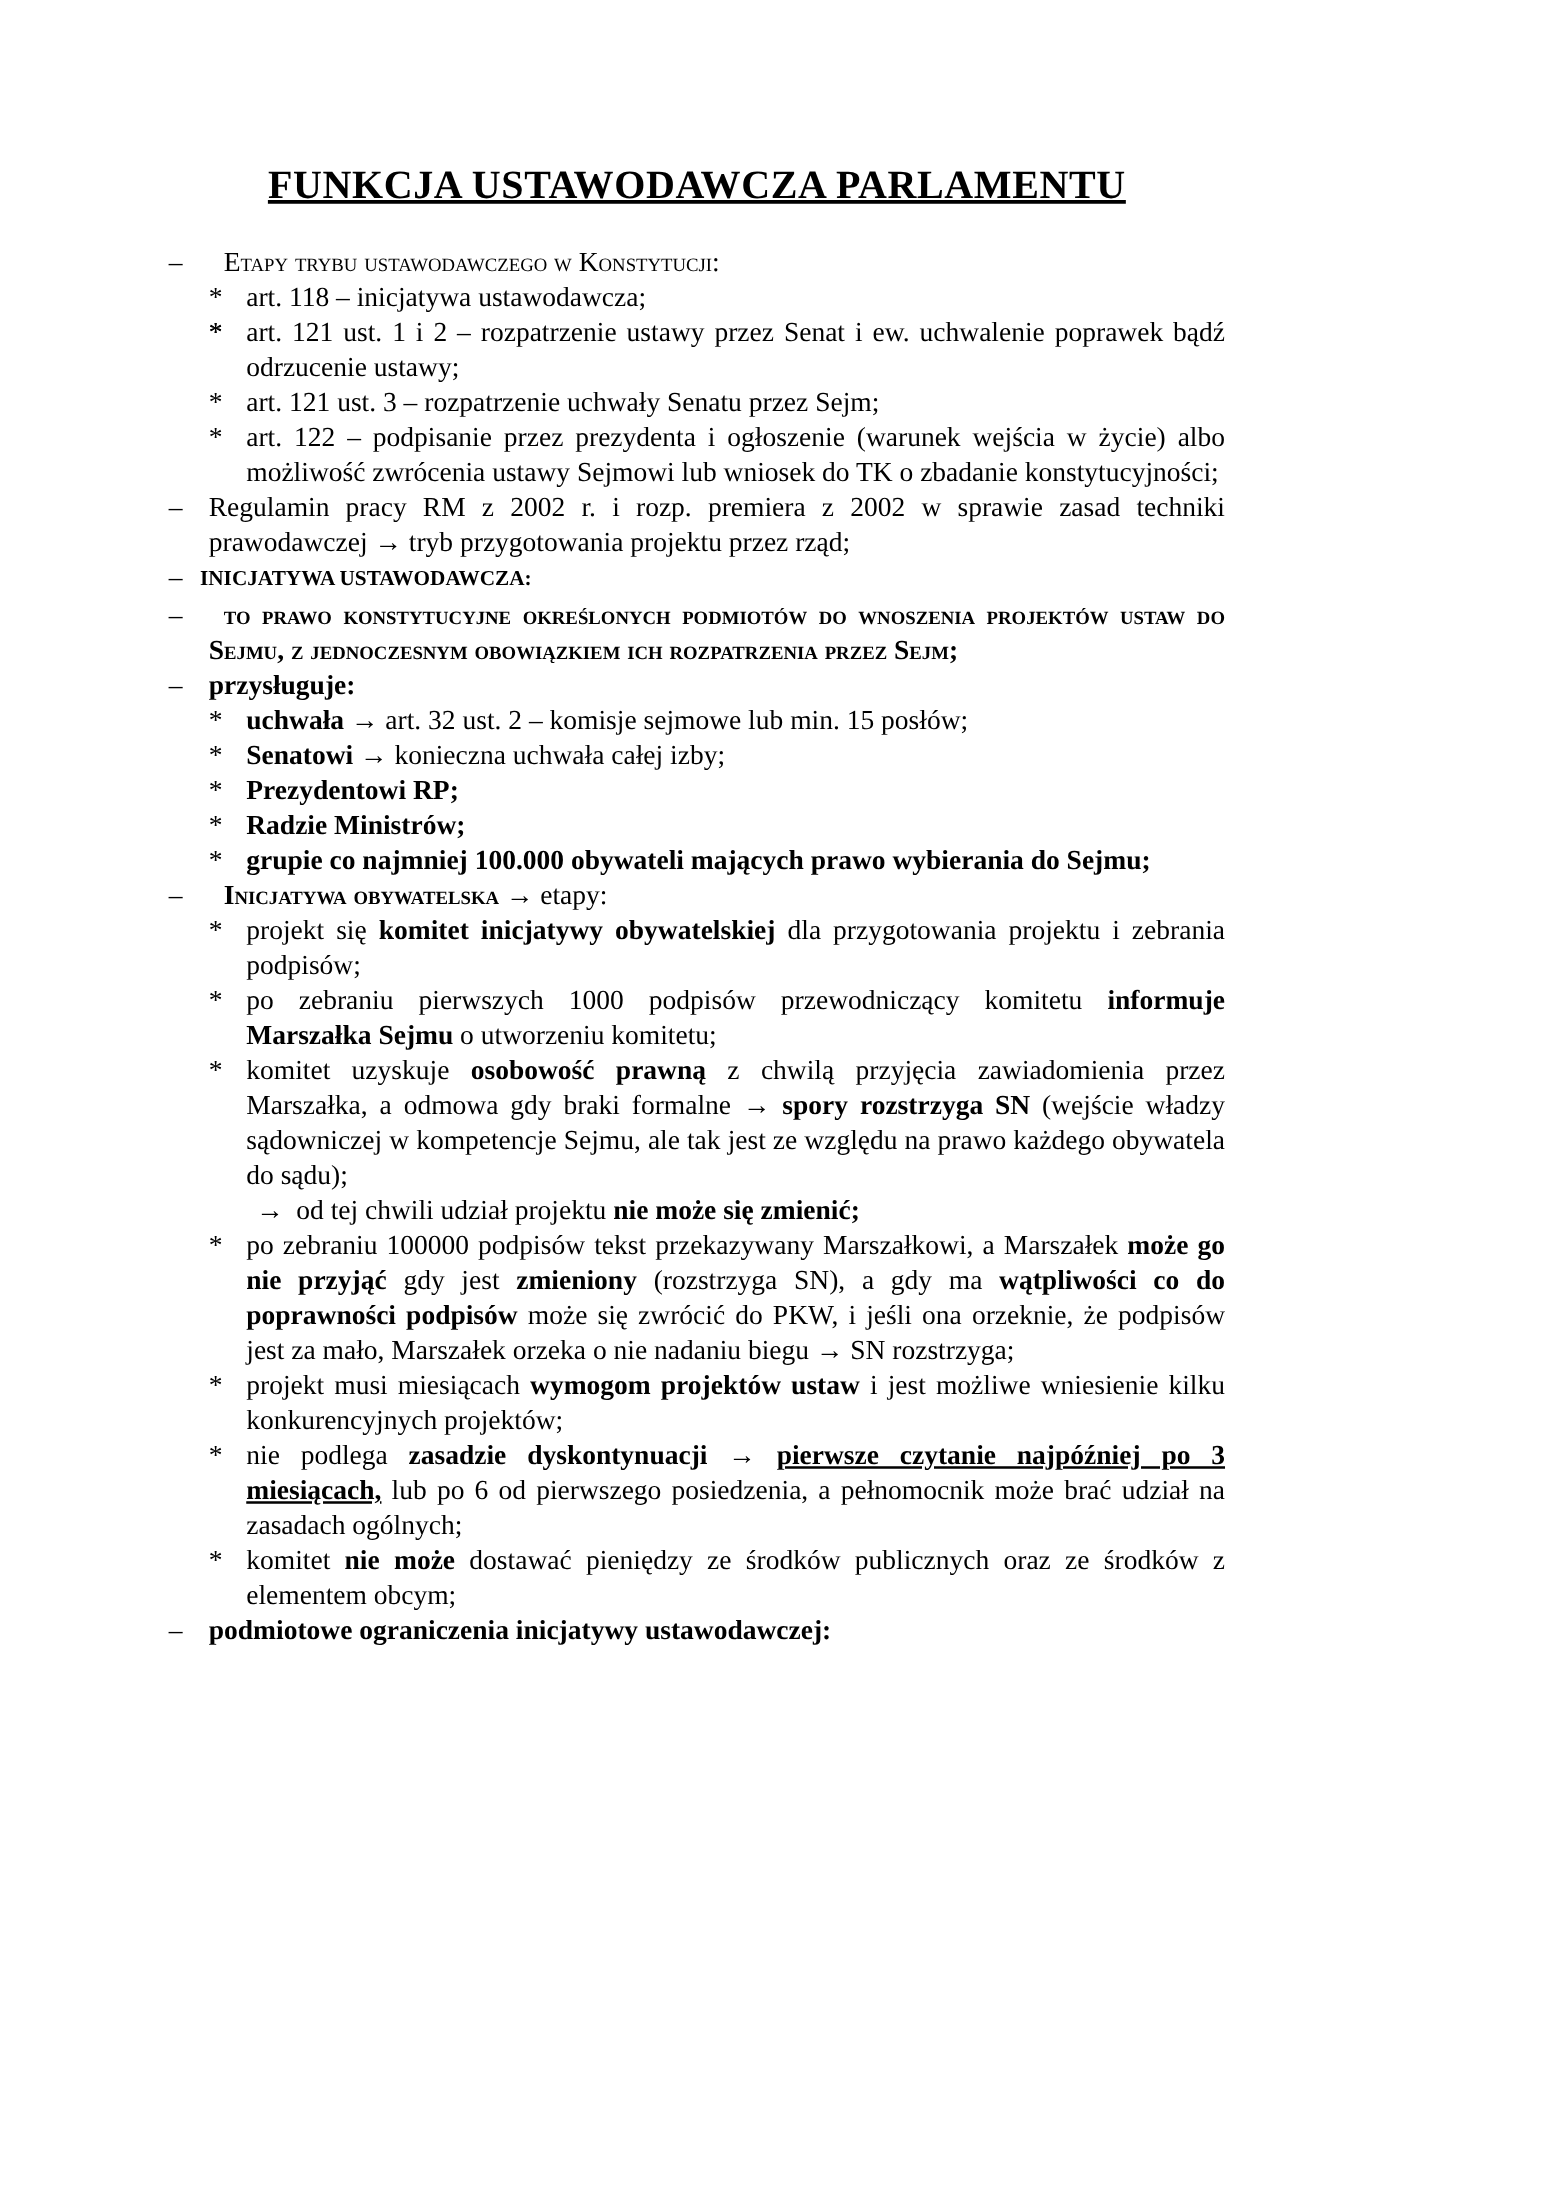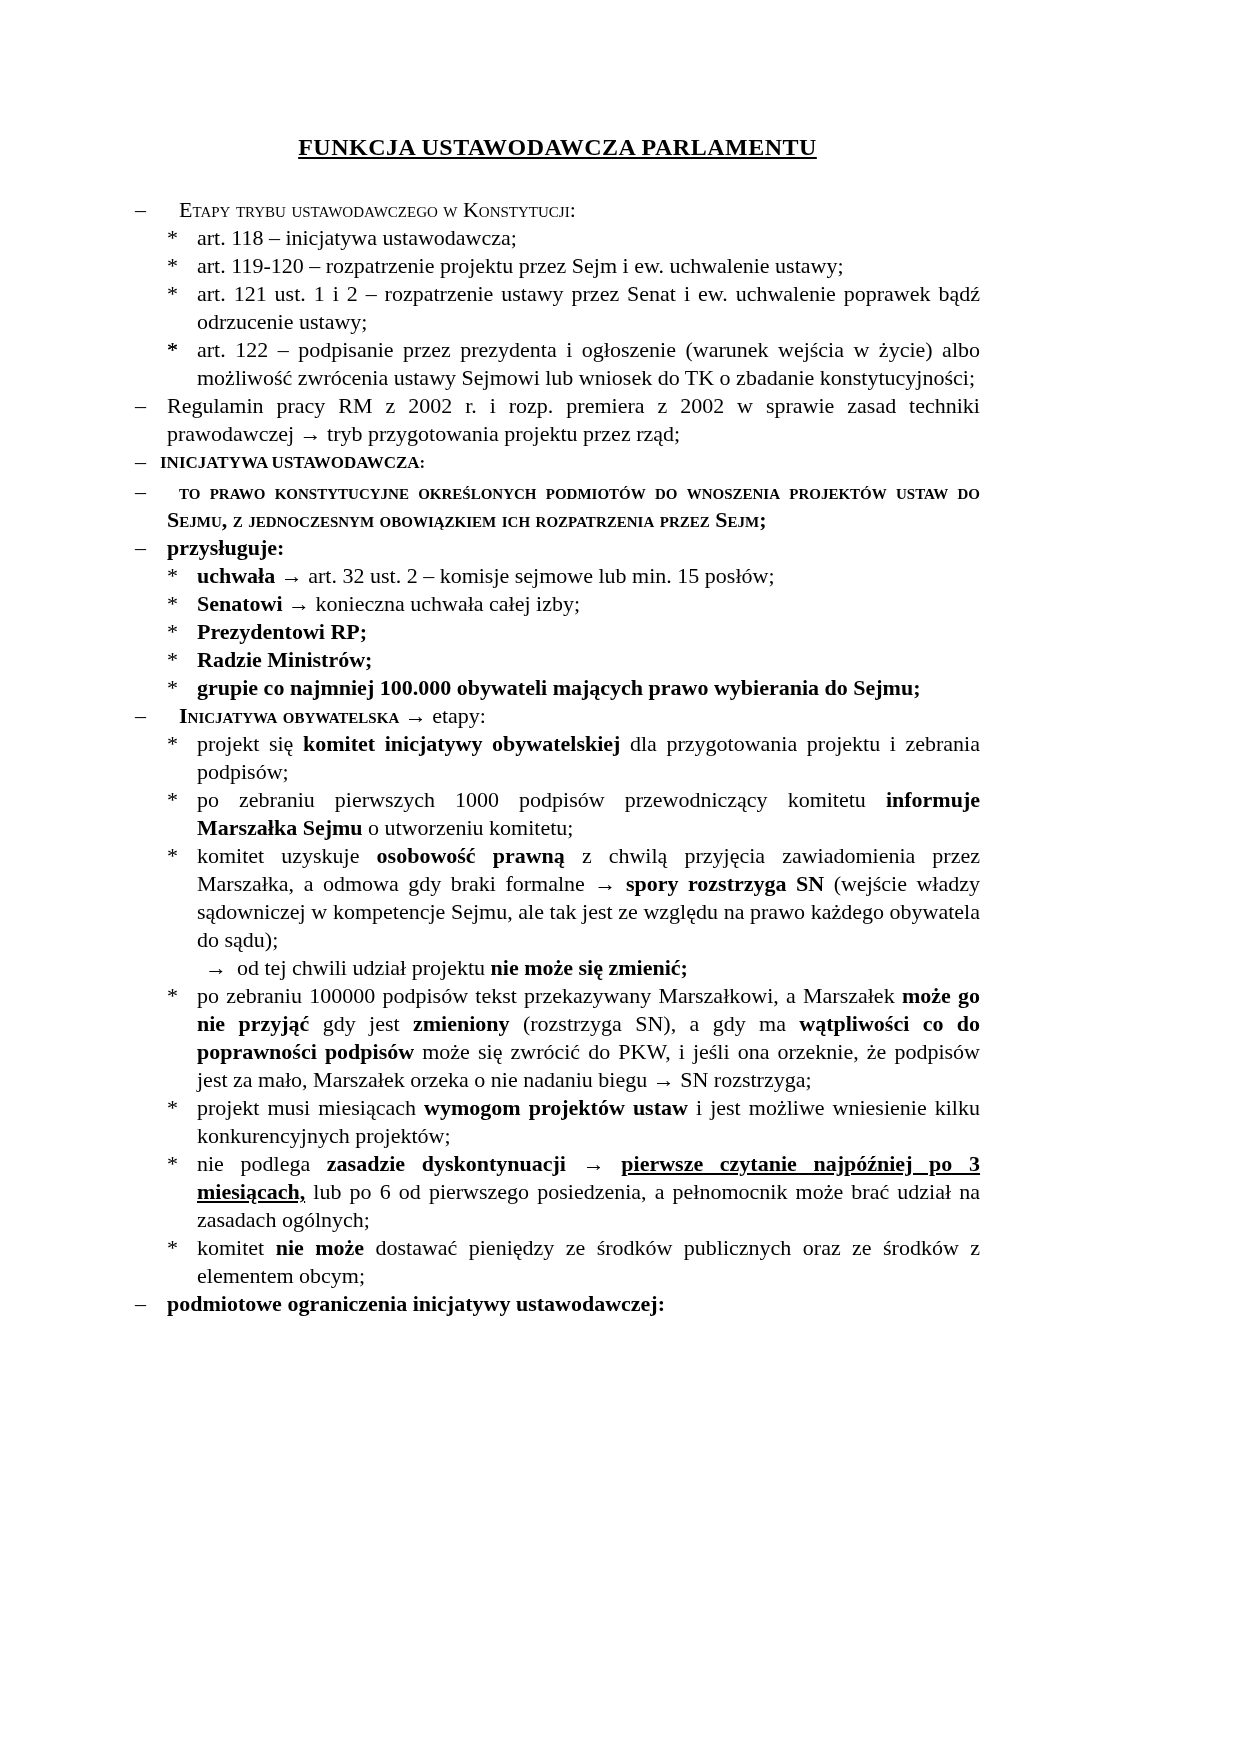--- a/index.html
+++ b/index.html
@@ -13,21 +13,21 @@
     font-family: "Liberation Serif", "DejaVu Serif", serif;
     font-size: 22px;
     line-height: 28px;
     box-sizing: border-box;
     padding: 132px 260px 40px 135px;
     overflow: hidden;
   }
   .title {
     text-align: center;
     font-weight: bold;
-    font-size: 24px;
+    font-size: 32px;
     line-height: 30px;
     text-decoration: underline;
     margin-bottom: 34px;
     letter-spacing: 0.5px;
   }
   .item {
     position: relative;
     text-align: justify;
   }
   .item .marker {
@@ -50,23 +50,23 @@
   .sc { font-variant: small-caps; margin-left: 12px; }
 </style>
 </head>
 <body>
 
 <div class="page">
   <div class="title">FUNKCJA USTAWODAWCZA PARLAMENTU</div>
   <div class="content">
       <div class="item lvl1"><span class="marker">–</span><span><span class="sc">Etapy trybu ustawodawczego w Konstytucji:</span></span></div>
       <div class="item lvl2"><span class="marker">*</span><span><span>art. 118 – inicjatywa ustawodawcza;</span></span></div>
-      <div class="item lvl2"><span class="marker">*</span><span><span>art. 119-120 – rozpatrzenie projektu przez Sejm i ew. uchwalenie ustawy;</span></span></div>
+      <div class="item lvl2"><span class="marker">*</span></div>
       <div class="item lvl2"><span class="marker">*</span><span><span>art. 121 ust. 1 i 2 – rozpatrzenie ustawy przez Senat i ew. uchwalenie poprawek bądź odrzucenie ustawy;</span></span></div>
-      <div class="item lvl2"><span class="marker">*</span></div>
+      <div class="item lvl2"><span class="marker">*</span><span><span>art. 121 ust. 3 – rozpatrzenie uchwały Senatu przez Sejm;</span></span></div>
       <div class="item lvl2"><span class="marker">*</span><span><span>art. 122 – podpisanie przez prezydenta i ogłoszenie (warunek wejścia w życie) albo możliwość zwrócenia ustawy Sejmowi lub wniosek do TK o zbadanie konstytucyjności;</span></span></div>
       <div class="item lvl1"><span class="marker">–</span><span><span>Regulamin pracy RM z 2002 r. i rozp. premiera z 2002 w sprawie zasad techniki prawodawczej → tryb przygotowania projektu przez rząd;</span></span></div>
       <div class="item lvl1"><span class="marker">–</span><span></span></div>
       <div class="item lvl1 heading"><span><span class="b">INICJATYWA USTAWODAWCZA:</span></span></div>
       <div class="item lvl1"><span class="marker">–</span><span><span class="b sc">to prawo konstytucyjne określonych podmiotów do wnoszenia projektów ustaw do Sejmu, z jednoczesnym obowiązkiem ich rozpatrzenia przez Sejm;</span></span></div>
       <div class="item lvl1"><span class="marker">–</span><span><span class="b">przysługuje:</span></span></div>
       <div class="item lvl2"><span class="marker">*</span><span><span class="b">uchwała</span><span> → art. 32 ust. 2 – komisje sejmowe lub min. 15 posłów;</span></span></div>
       <div class="item lvl2"><span class="marker">*</span><span><span class="b">Senatowi</span><span> → konieczna uchwała całej izby;</span></span></div>
       <div class="item lvl2"><span class="marker">*</span><span><span class="b">Prezydentowi RP;</span></span></div>
       <div class="item lvl2"><span class="marker">*</span><span><span class="b">Radzie Ministrów;</span></span></div>

